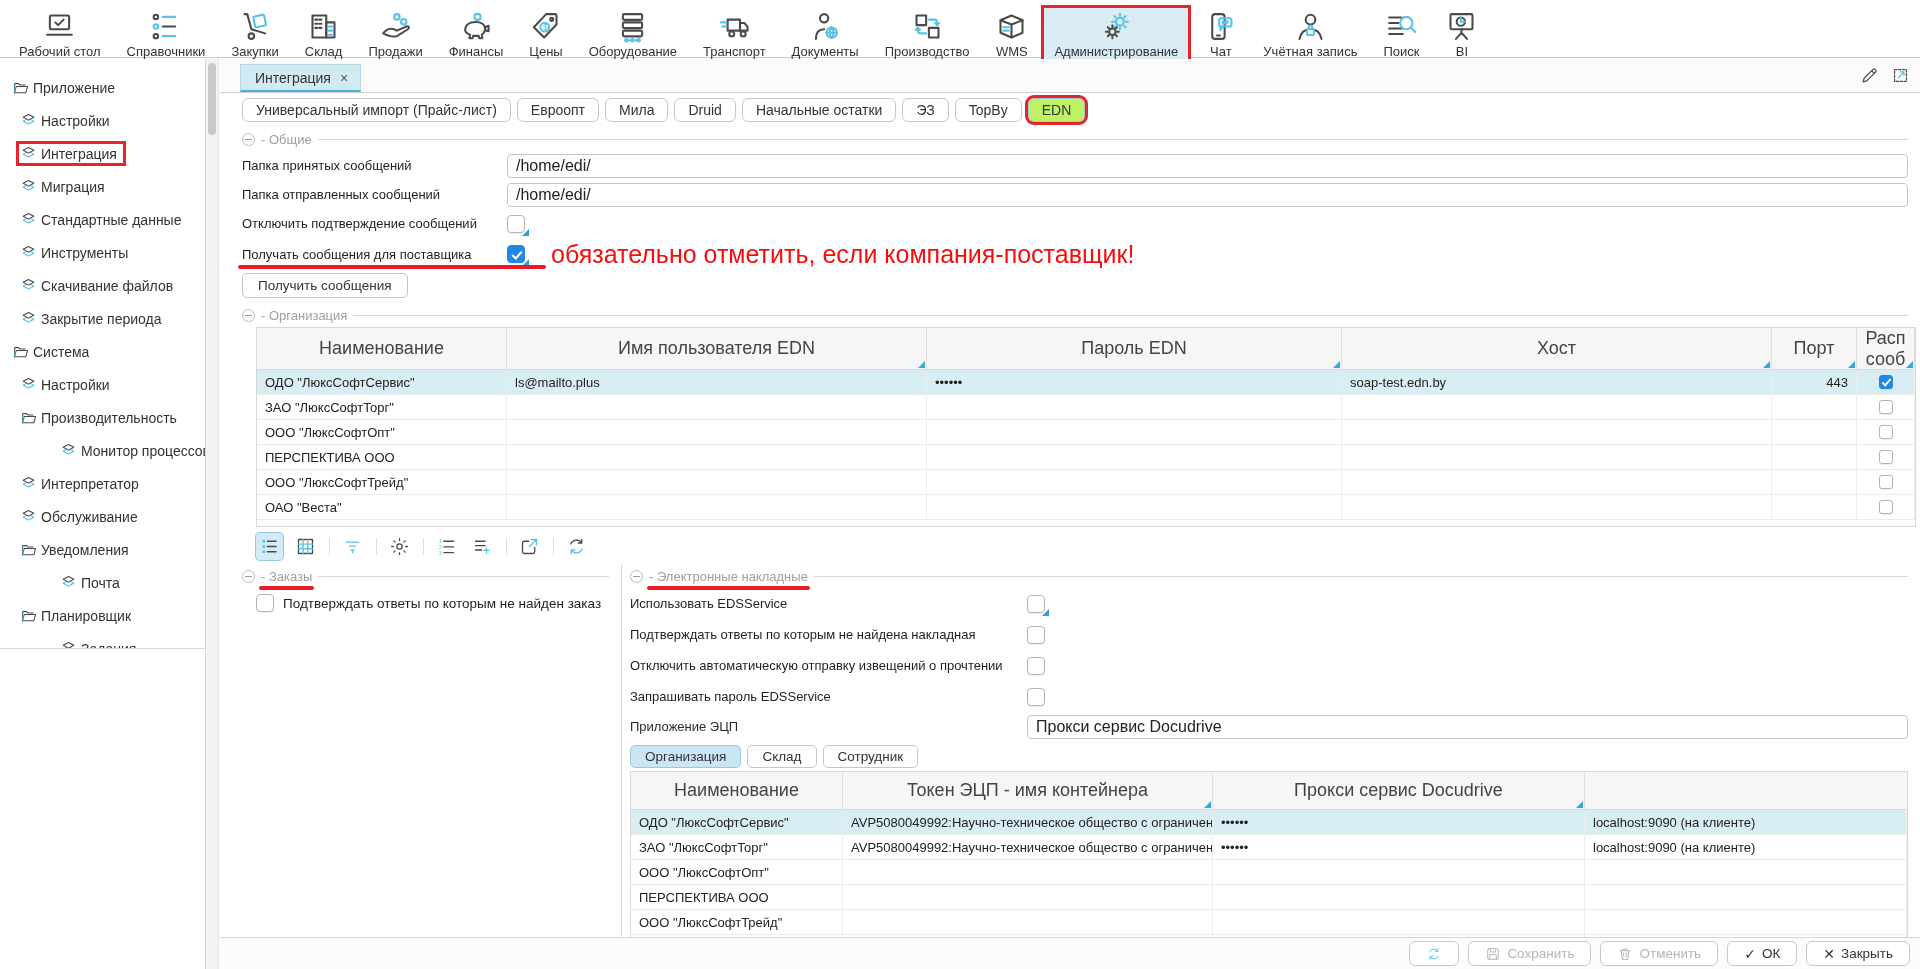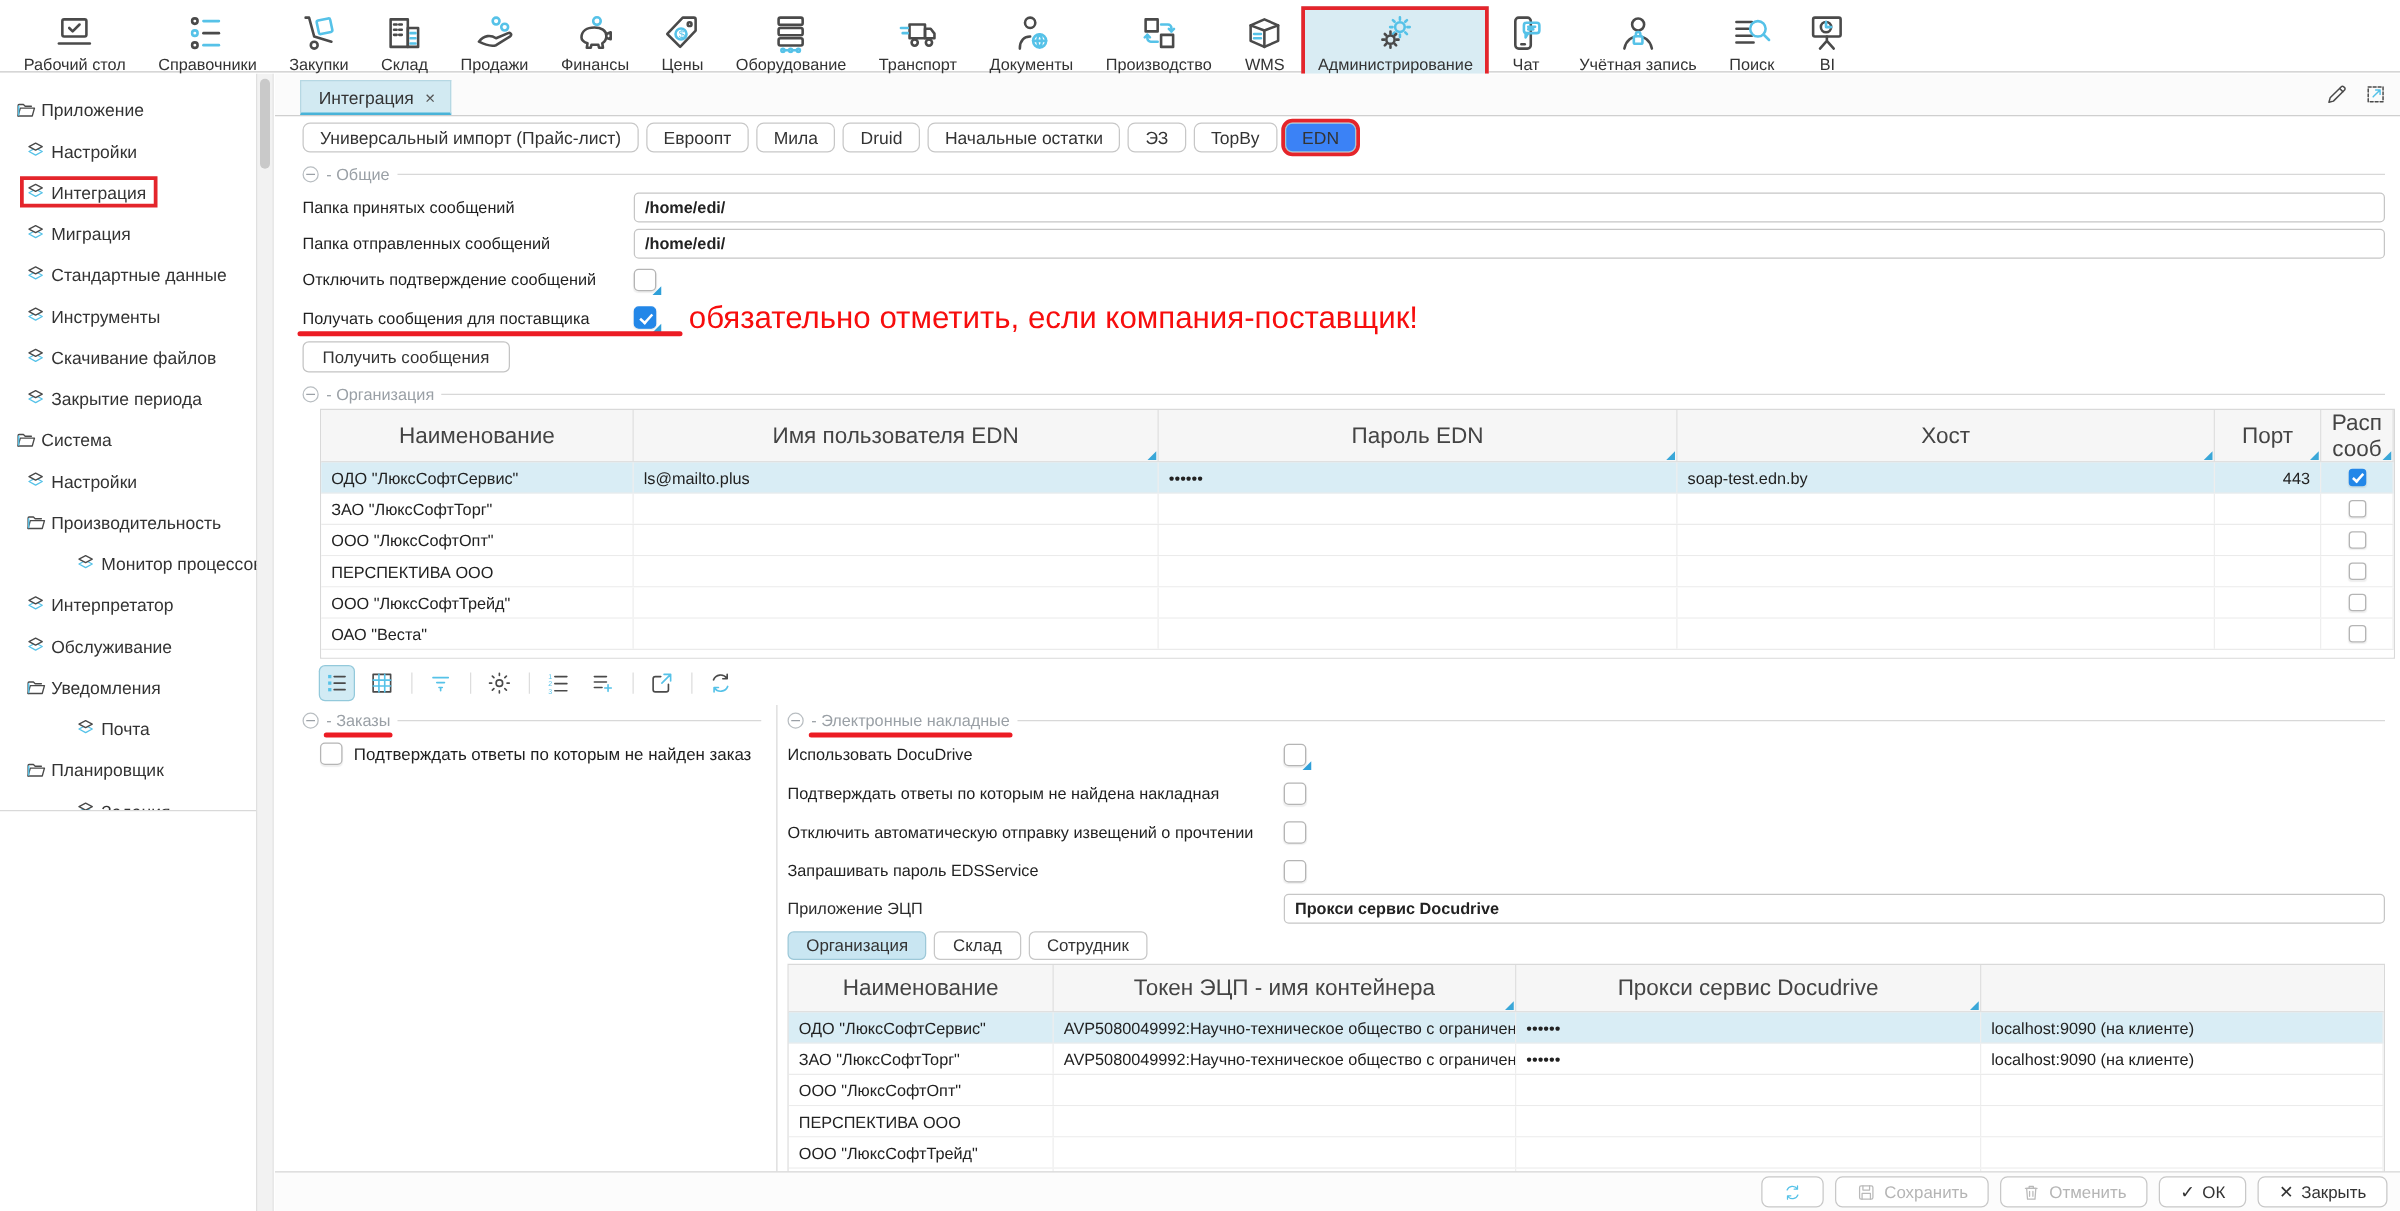--- a/index.html
+++ b/index.html
@@ -30,34 +30,34 @@
   
   .main { position:absolute; left:220px; top:59px; right:0; bottom:0; background:#fff; }
   .doc-tabs { height:34px; border-bottom:1px solid #cfcfcf; position:relative; padding-left:20px; display:flex; align-items:flex-end; background:#fbfbfb; }
   .doc-tab { background:#d2eaf2; border:1px solid #b6d8e3; border-bottom:2px solid #49b3d8; padding:5px 12px 4px 14px; font-size:14px; color:#333; display:flex; gap:9px; align-items:center; cursor:pointer; }
   .doc-tab .tab-close { font-size:14px; color:#555; cursor:pointer; }
   .doc-actions { position:absolute; right:10px; top:7px; display:flex; gap:12px; }
   .doc-actions svg { width:19px; height:19px; cursor:pointer; }
 
   .subtabs { display:flex; gap:6px; align-items:center; padding:4px 0 4px 22px; height:34px; }
   .subtab { border:1px solid #c7c7c7; border-radius:6px; background:#fff; padding:3px 13px; font-size:14px; color:#333; cursor:pointer; white-space:nowrap; border-width:1px; }
-  .subtab.selected { background:#3b82f6; border-color:#9dc8d8; }
+  .subtab.selected { background:#bef264; border-color:#9dc8d8; }
   .subtab.hl { outline:3px solid #e4252b; }
 
   .grp-hd { display:flex; align-items:center; gap:6px; height:20px; margin:2px 12px 2px 22px; color:#9aa0a6; font-size:13px; }
   .minus-ic { width:13px; height:13px; border:1px solid #b9bec2; border-radius:50%; position:relative; flex:none; }
   .minus-ic::after { content:""; position:absolute; left:2px; right:2px; top:5px; height:1px; background:#9aa0a6; }
   .grp-line { flex:1; border-top:1px solid #d8d8d8; }
   .gt { white-space:nowrap; } .gt::before { content:"- "; }
   .grp-hd.red .gt { position:relative; }
   .grp-hd.red .gt::after { content:""; position:absolute; left:-2px; right:-2px; bottom:-6px; height:3.5px; background:#ec1c24; border-radius:2px; }
 
   .frow { display:flex; align-items:center; height:29px; margin-left:22px; }
   .flabel { width:265px; flex:none; font-size:13px; color:#1f1f1f; }
-  .fld { flex:1; margin-right:12px; height:24px; border:1px solid #c6c6c6; border-radius:4px; padding:0 8px; font-size:13px; color:#222; display:flex; align-items:center; background:#fff;font-weight:bold; }
+  .fld { flex:1; margin-right:12px; height:24px; border:1px solid #c6c6c6; border-radius:4px; padding:0 8px; font-size:16px; color:#222; display:flex; align-items:center; background:#fff; }
 
   .cbwrap { position:relative; display:inline-block; width:18px; height:18px; flex:none; }
   .cb { width:18px; height:18px; border:1px solid #b5b5b5; border-radius:4px; background:#fff; display:inline-block; position:relative; box-shadow:0 1px 1px rgba(0,0,0,.07); cursor:pointer; }
   .cb.checked { background:#2387e8; border-color:#2387e8; }
   .cb.checked::after { content:""; position:absolute; left:5.5px; top:2.5px; width:4px; height:8px; border:solid #fff; border-width:0 2px 2px 0; transform:rotate(42deg); }
   .cbwrap.corner::after { content:""; position:absolute; right:-4px; bottom:-3px; border-left:7px solid transparent; border-bottom:7px solid #2f9fd8; }
   .cb.sm { width:14px; height:14px; border-radius:3px; } .cb.sm.checked::after { left:4px; top:1px; width:3px; height:7px; }
 
   .supplier-row { position:relative; height:32px; }
   .red-underline { position:absolute; left:-4px; top:27px; width:308px; height:4px; background:#ec1c24; border-radius:2px; }
@@ -809,21 +809,21 @@
 
     <div class="inv-panel">
       <div class="grp-hd red">
         <span class="minus-ic"></span>
         <span class="gt">Электронные накладные</span>
         <span class="grp-line"></span>
       </div>
       <div>
 
           <div class="inv-row">
-            <span class="ilabel">Использовать DocuDrive</span>
+            <span class="ilabel">Использовать EDSService</span>
             <span class="cbwrap corner"><span class="cb"></span></span>
           </div>
 
           <div class="inv-row">
             <span class="ilabel">Подтверждать ответы по которым не найдена накладная</span>
             <span class="cbwrap"><span class="cb"></span></span>
           </div>
 
           <div class="inv-row">
             <span class="ilabel">Отключить автоматическую отправку извещений о прочтении</span>

